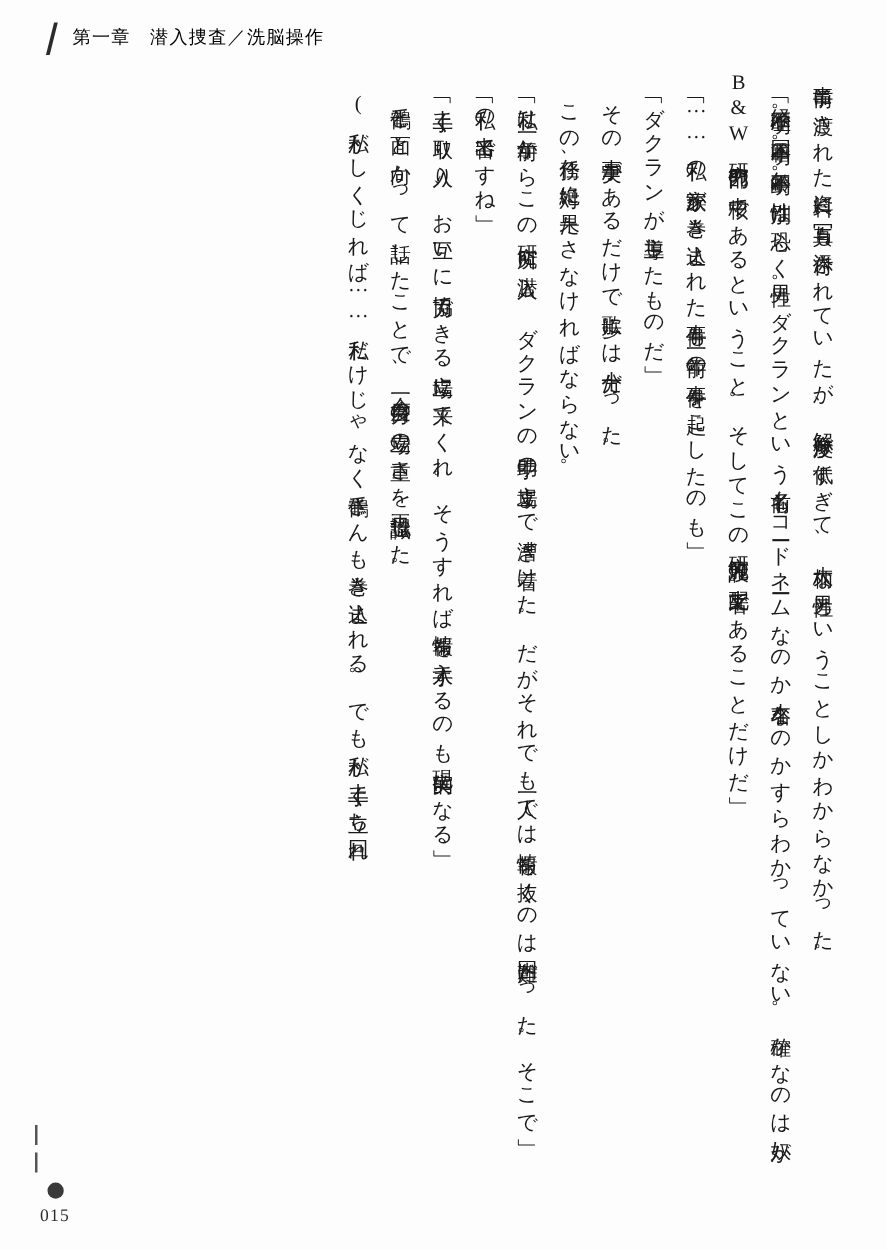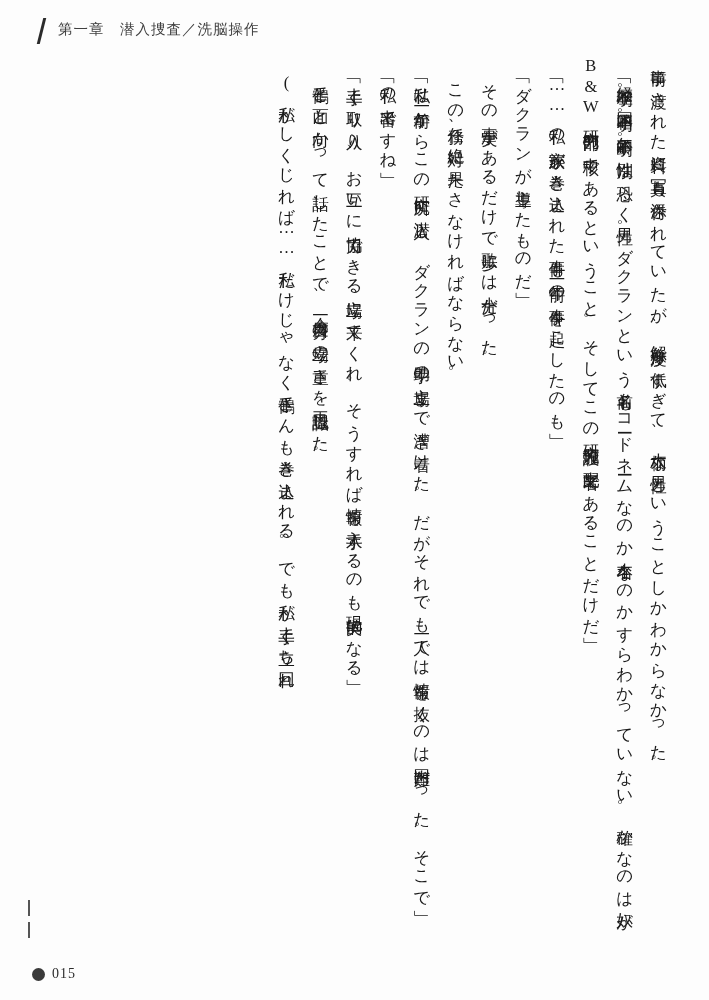--- a/index.html
+++ b/index.html
@@ -38,21 +38,21 @@
     height: 26px;
     background: #2b2b2b;
     transform: skewX(-14deg);
   }
   .running-head {
     position: absolute;
     left: 18px;
     top: 2px;
     font-size: 14.5px;
     letter-spacing: 1px;
-    color: #404040;
+    color: #000000;
     white-space: nowrap;
     text-align: center;
   }
 
   
   .body-text {
     position: absolute;
     top: 56px;
     right: 34px;
     left: 44px;
@@ -75,20 +75,21 @@
   }
 
   
   .footer {
     position: absolute;
     left: 32px;
     bottom: 18px;
     display: flex;
     align-items: center;
     gap: 7px;
+    flex-direction: column;
   }
   .footer-dot {
     width: 13px;
     height: 13px;
     border-radius: 50%;
     background: #3a3a3a;
     display: inline-block;
   }
   .folio {
     font-size: 14px;

